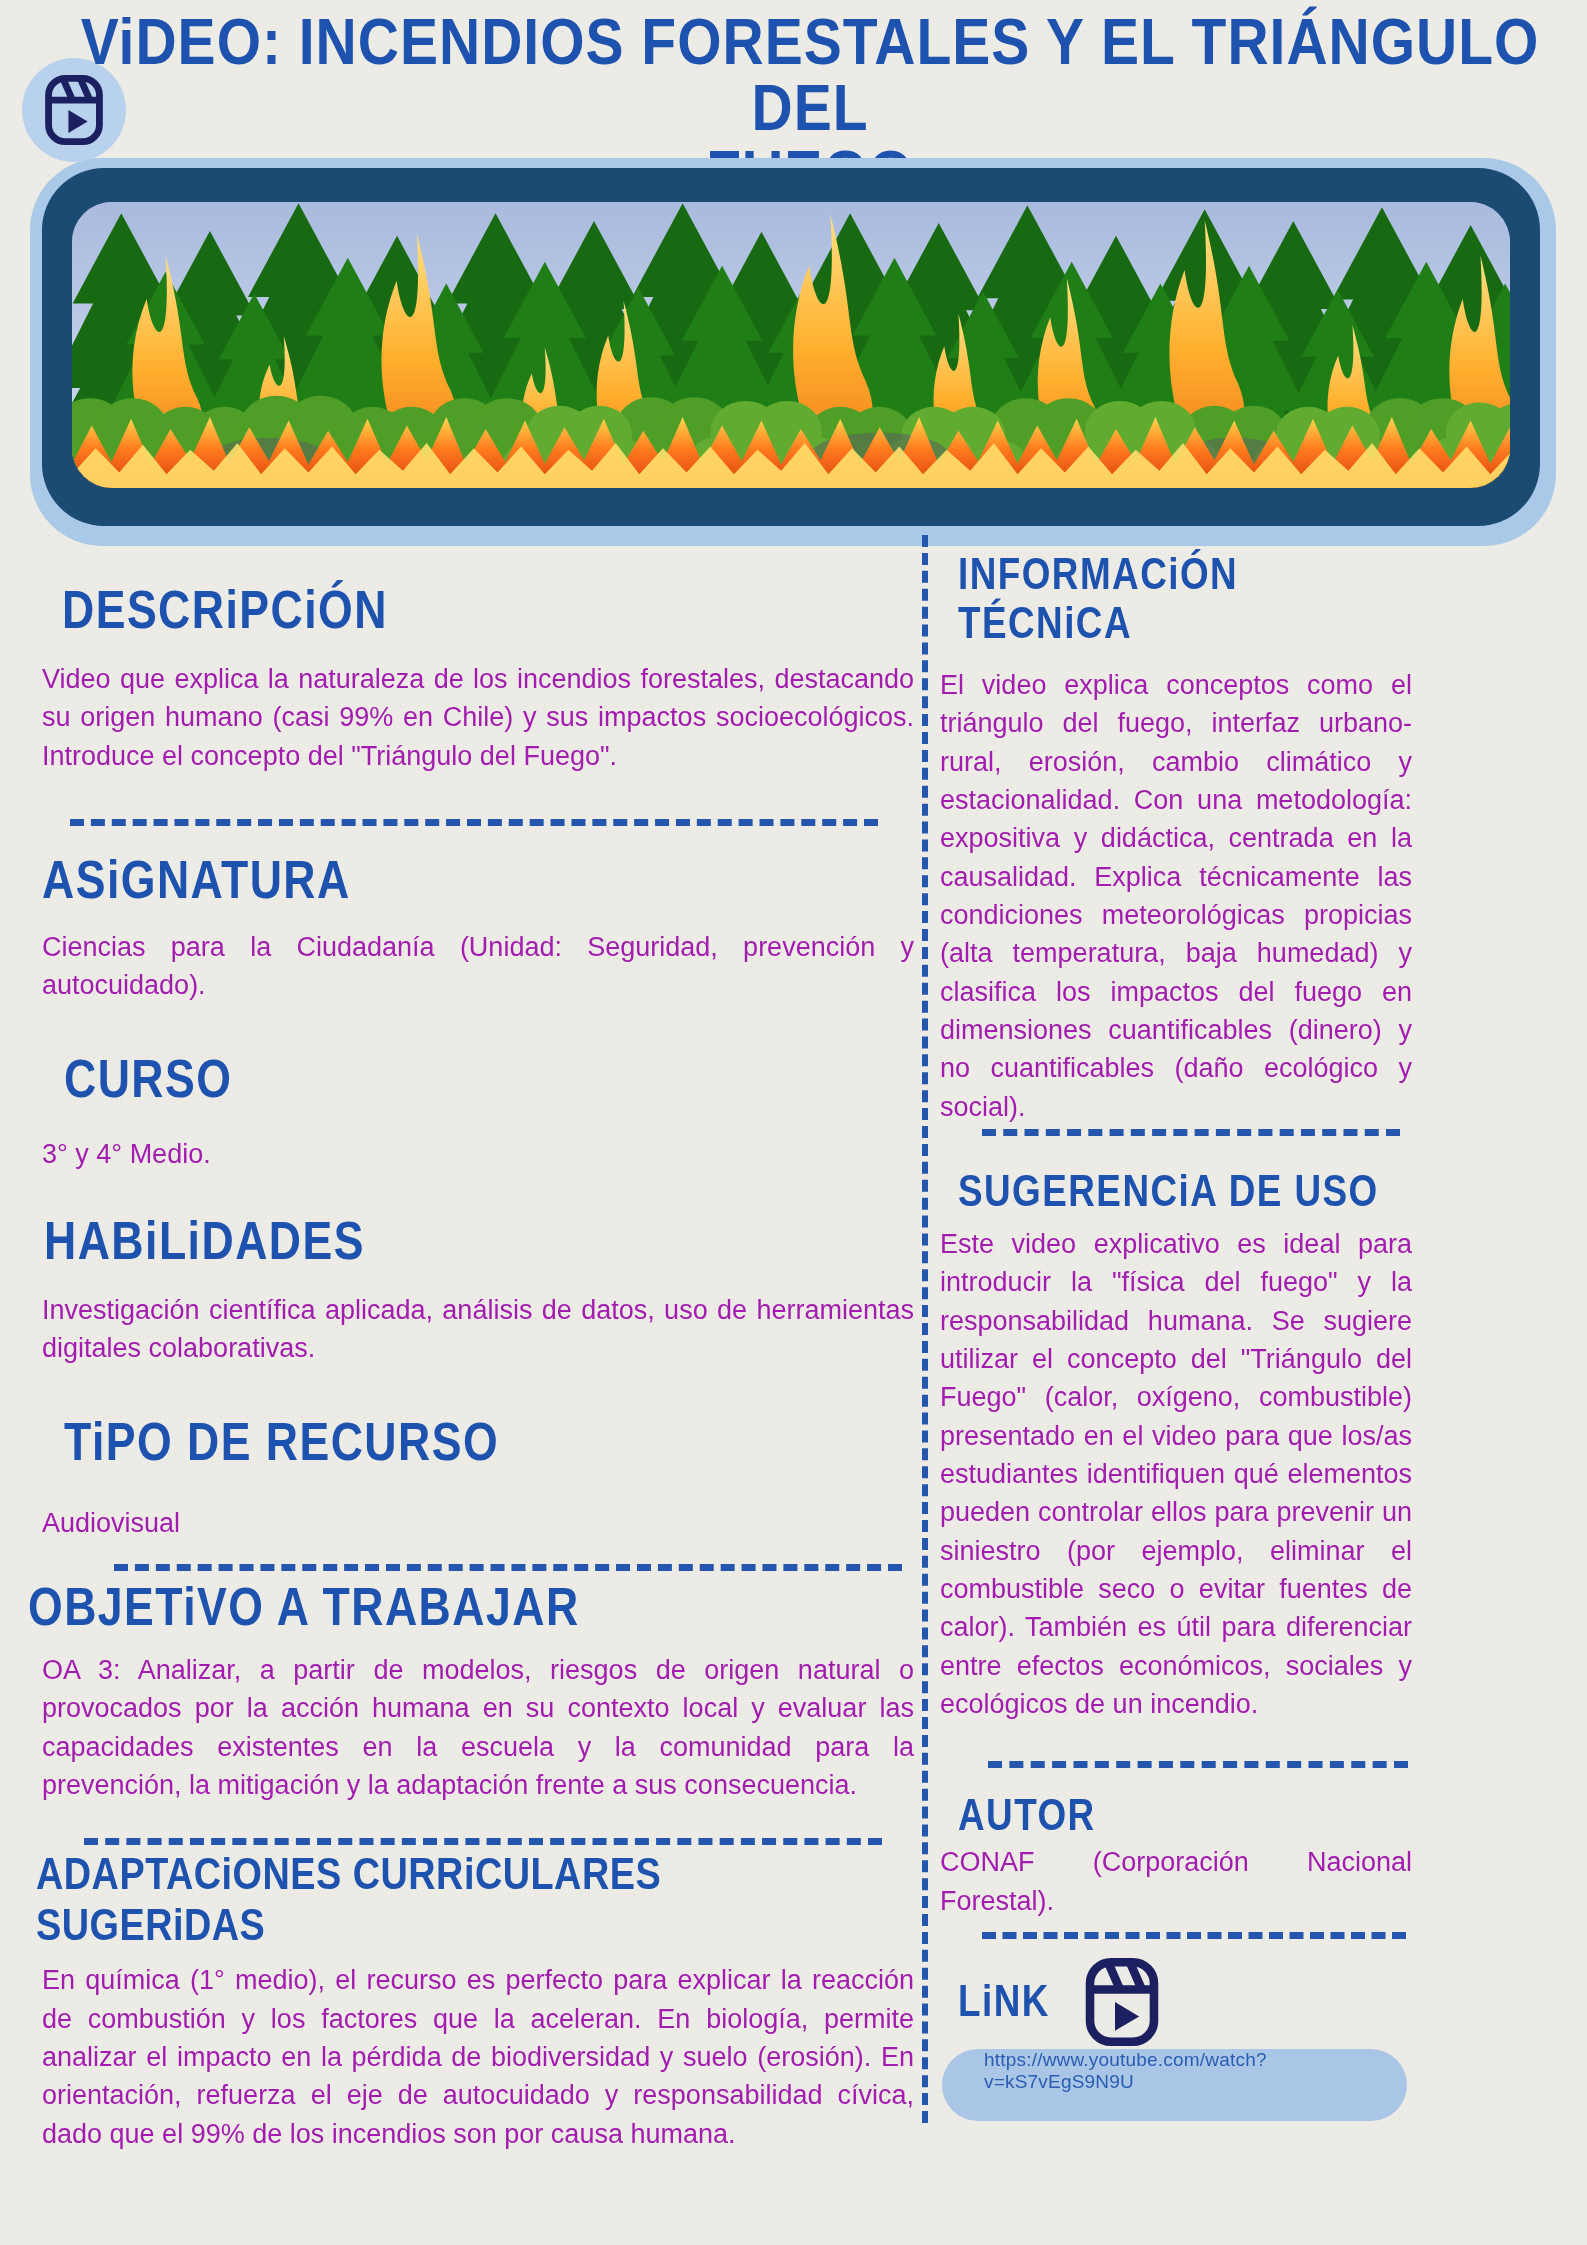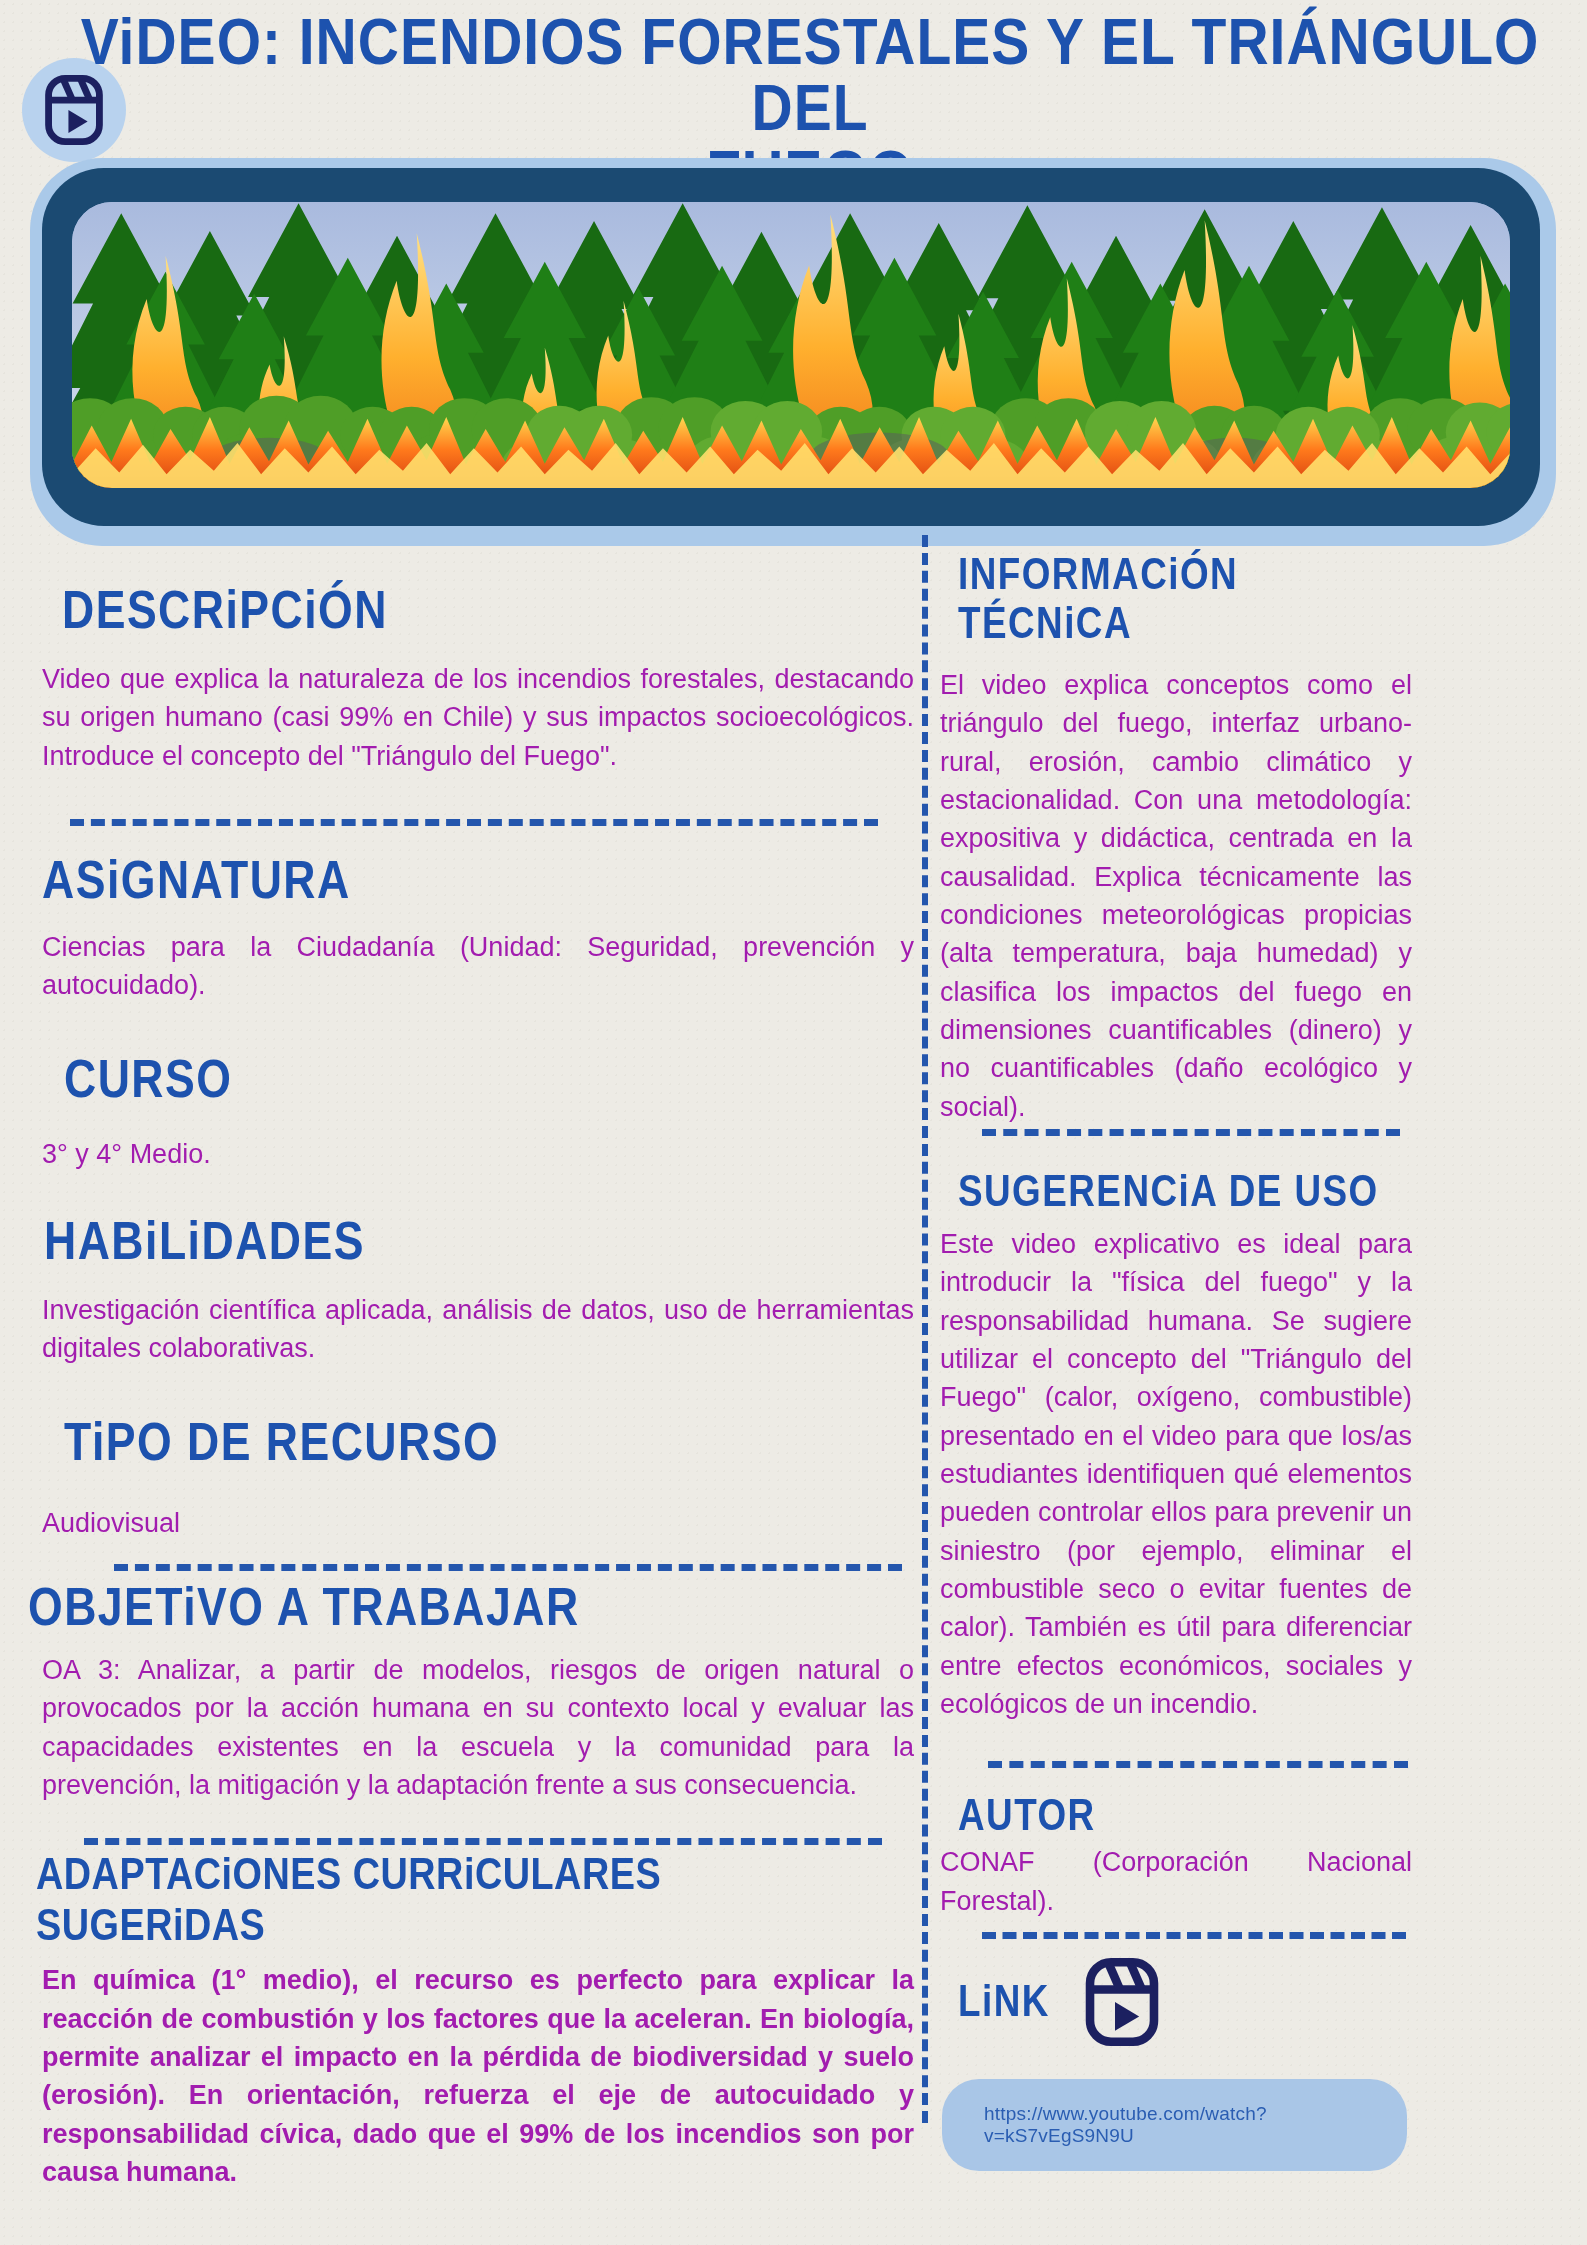--- a/index.html
+++ b/index.html
@@ -53,36 +53,36 @@
   .p-curso{margin:0 0 0 4px;}
   .h-hab{margin:40px 0 24px 2px;}
   .p-hab{margin:0;}
   .h-tipo{margin:46px 0 36px 22px;}
   .p-tipo{margin:0 0 0 4px;}
   .dv2{margin:22px 0 0 72px;width:788px;}
   .h-obj{margin:8px 0 18px -14px;}
   .p-obj{margin:0 0 0 34px;}
   .dv3{margin:34px 0 8px 42px;width:798px;}
   .h-adap{margin:10px 0 18px -6px;}
-  .p-adap{margin:0 0 0 10px;font-weight:bold;}
+  .p-adap{margin:0 0 0 10px;}
   
   .h-info{margin:16px 0 24px 18px;}
   .p-info{margin:0;}
   .dv4{margin:3px 0 0 42px;width:418px;}
   .h-sug{margin:34px 0 12px 18px;}
   .p-sug{margin:0;}
   .dv5{margin:38px 0 0 48px;width:420px;}
   .h-autor{margin:26px 0 6px 18px;}
   .p-autor{margin:0;font-size:24px;}
   .dv6{margin:12px 0 0 42px;width:424px;}
   .link-row{display:flex;align-items:center;gap:30px;margin:16px 0 0 18px;}
   .h-link{margin:0;}
   .link-pill{
-    margin:30px 0 0 2px;width:465px;height:92px;border-radius:37px;background:#a9c6e7;
-    display:flex;align-items:center;box-sizing:border-box;padding-left:42px;
+    margin:0 0 0 2px;width:465px;height:72px;border-radius:37px;background:#a9c6e7;
+    display:flex;align-items:flex-start;box-sizing:border-box;padding-left:42px;
   }
   .link-pill span{color:#2a5db2;font-size:19px;letter-spacing:0.2px;}
   .reels-svg{display:block;}
 </style>
 </head>
 <body>
 
 <div class="hdr-icon-wrap">
   <svg class="reels-svg" width="62" height="76" viewBox="0 0 100 120" fill="none">
     <rect x="9" y="9" width="82" height="102" rx="27" stroke="#1c2060" stroke-width="11"></rect>

